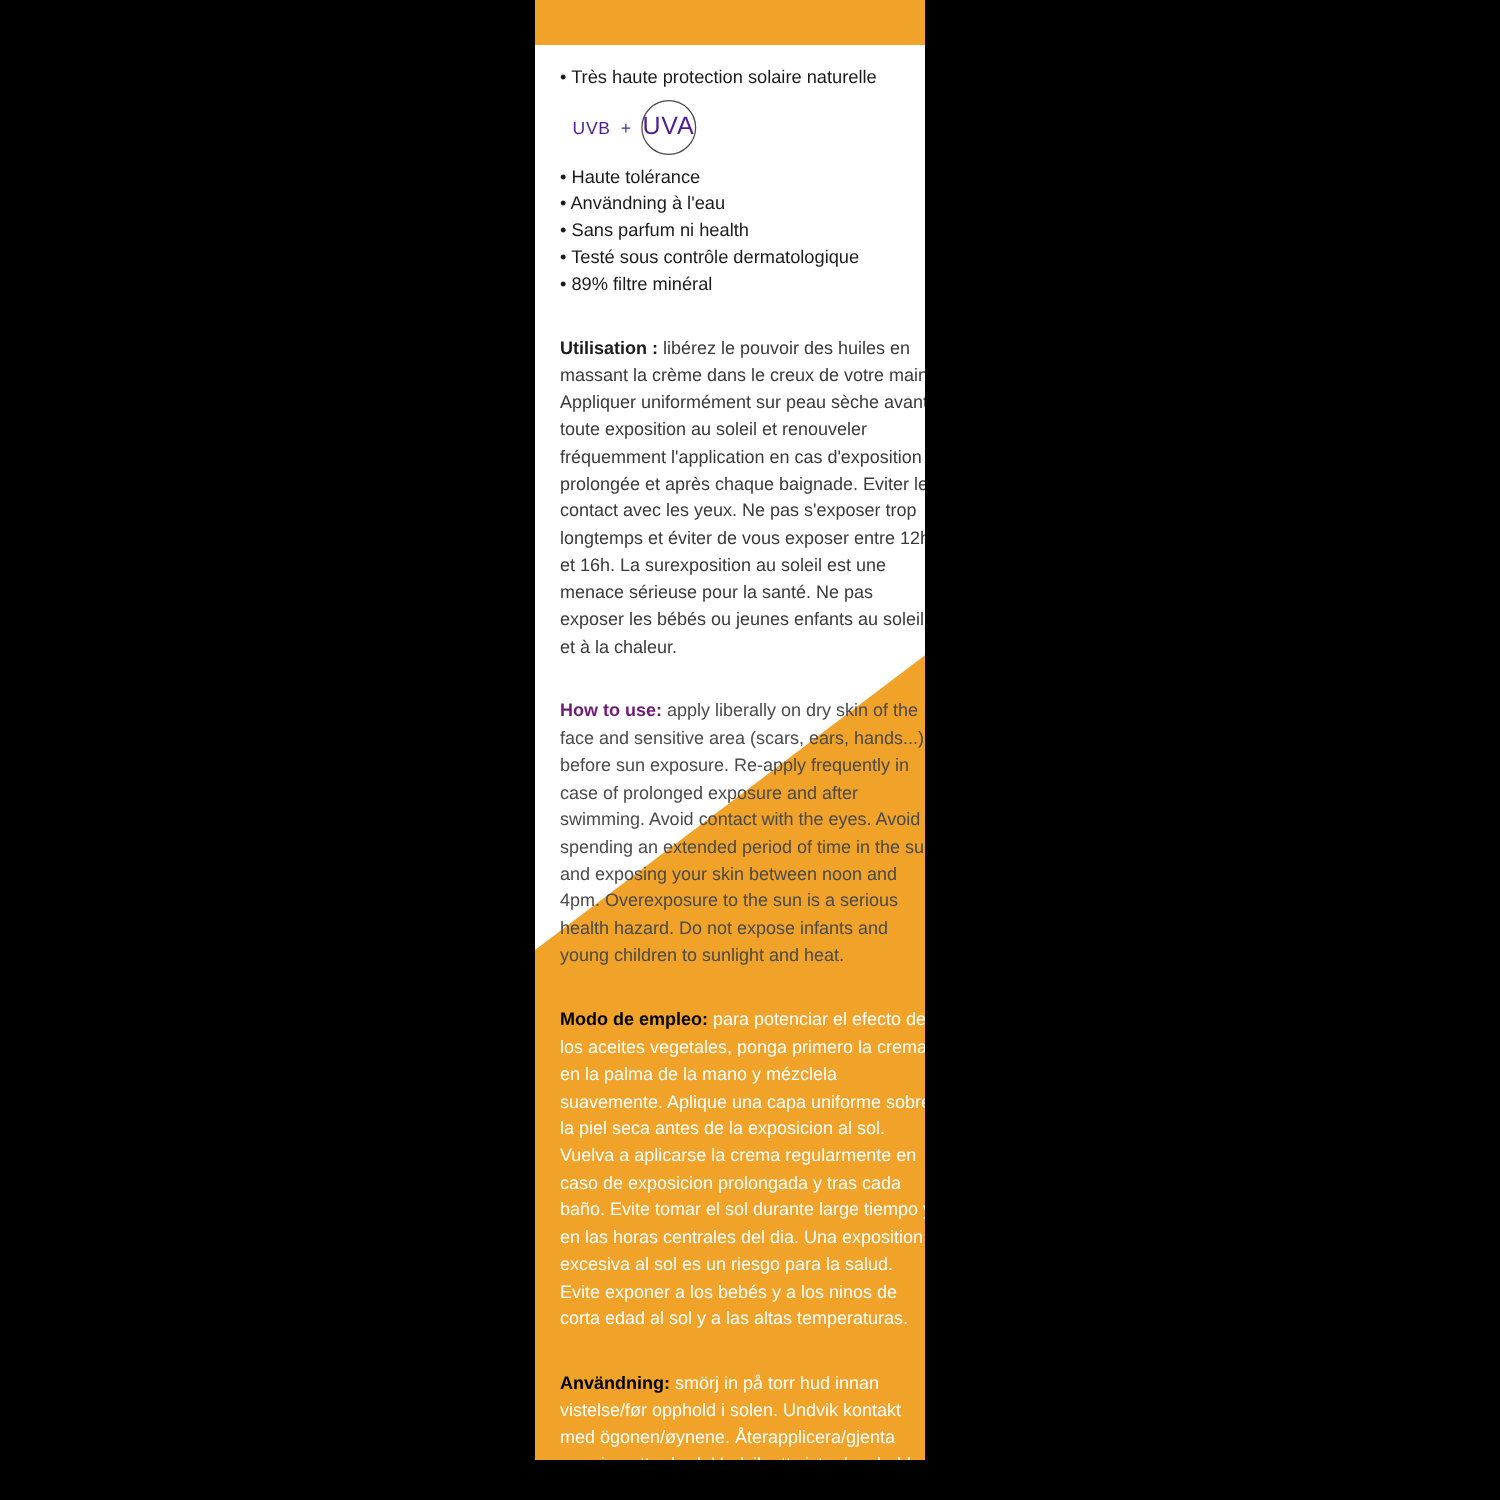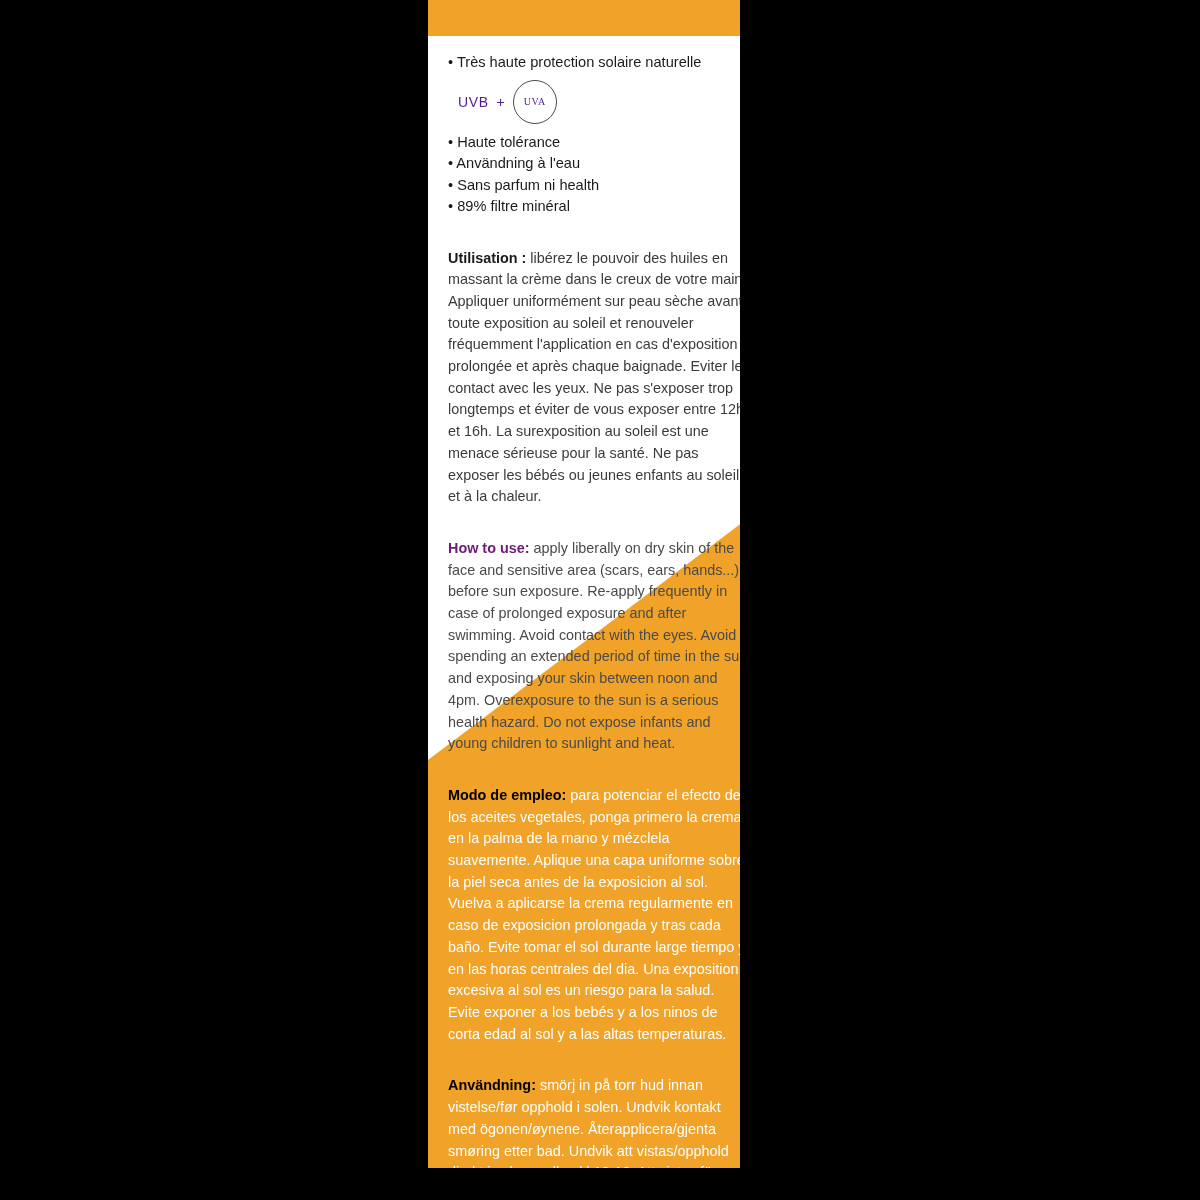--- a/index.html
+++ b/index.html
@@ -78,24 +78,23 @@
     margin: 0 8px;
   }
   .uv-circle {
     width: 44px;
     height: 44px;
     border: 1.4px solid #4a4a4a;
     border-radius: 50%;
     display: flex;
     align-items: center;
     justify-content: center;
-    font-size: 10px;
+    font-size: 20px;
     letter-spacing: 0.6px;
     box-sizing: border-box;
-    font-family: Liberation Serif, serif;
   }
 
   .bullets-2 {
     margin: 4px 0 0 0;
     padding: 0;
     list-style: none;
   }
 
   .section {
     margin-top: 30px;
@@ -141,20 +140,21 @@
     <div class="uv-row">
       <span class="uv-text">UVB</span>
       <span class="uv-plus">+</span>
       <span class="uv-circle">UVA</span>
     </div>
 
     <ul class="bullets-2">
       <li class="bullet">Haute tolérance</li>
       <li class="bullet">Användning à l'eau</li>
       <li class="bullet">Sans parfum ni health</li>
+      <li class="bullet">Testé sous contrôle dermatologique</li>
       <li class="bullet">89% filtre minéral</li>
     </ul>
 
     <div class="section">
       <p><span class="lead">Utilisation :</span><span> libérez le pouvoir des huiles en massant la crème dans le creux de votre main. Appliquer uniformément sur peau sèche avant toute exposition au soleil et renouveler fréquemment l'application en cas d'exposition prolongée et après chaque baignade. Eviter le contact avec les yeux. Ne pas s'exposer trop longtemps et éviter de vous exposer entre 12h et 16h. La surexposition au soleil est une menace sérieuse pour la santé. Ne pas exposer les bébés ou jeunes enfants au soleil et à la chaleur.</span></p>
     </div>
 
     <div class="section straddle">
       <p><span class="lead">How to use:</span><span> apply liberally on dry skin of the face and sensitive area (scars, ears, hands...) before sun exposure. Re-apply frequently in case of prolonged exposure and after swimming. Avoid contact with the eyes. Avoid spending an extended period of time in the sun and exposing your skin between noon and 4pm. Overexposure to the sun is a serious health hazard. Do not expose infants and young children to sunlight and heat.</span></p>
     </div>

